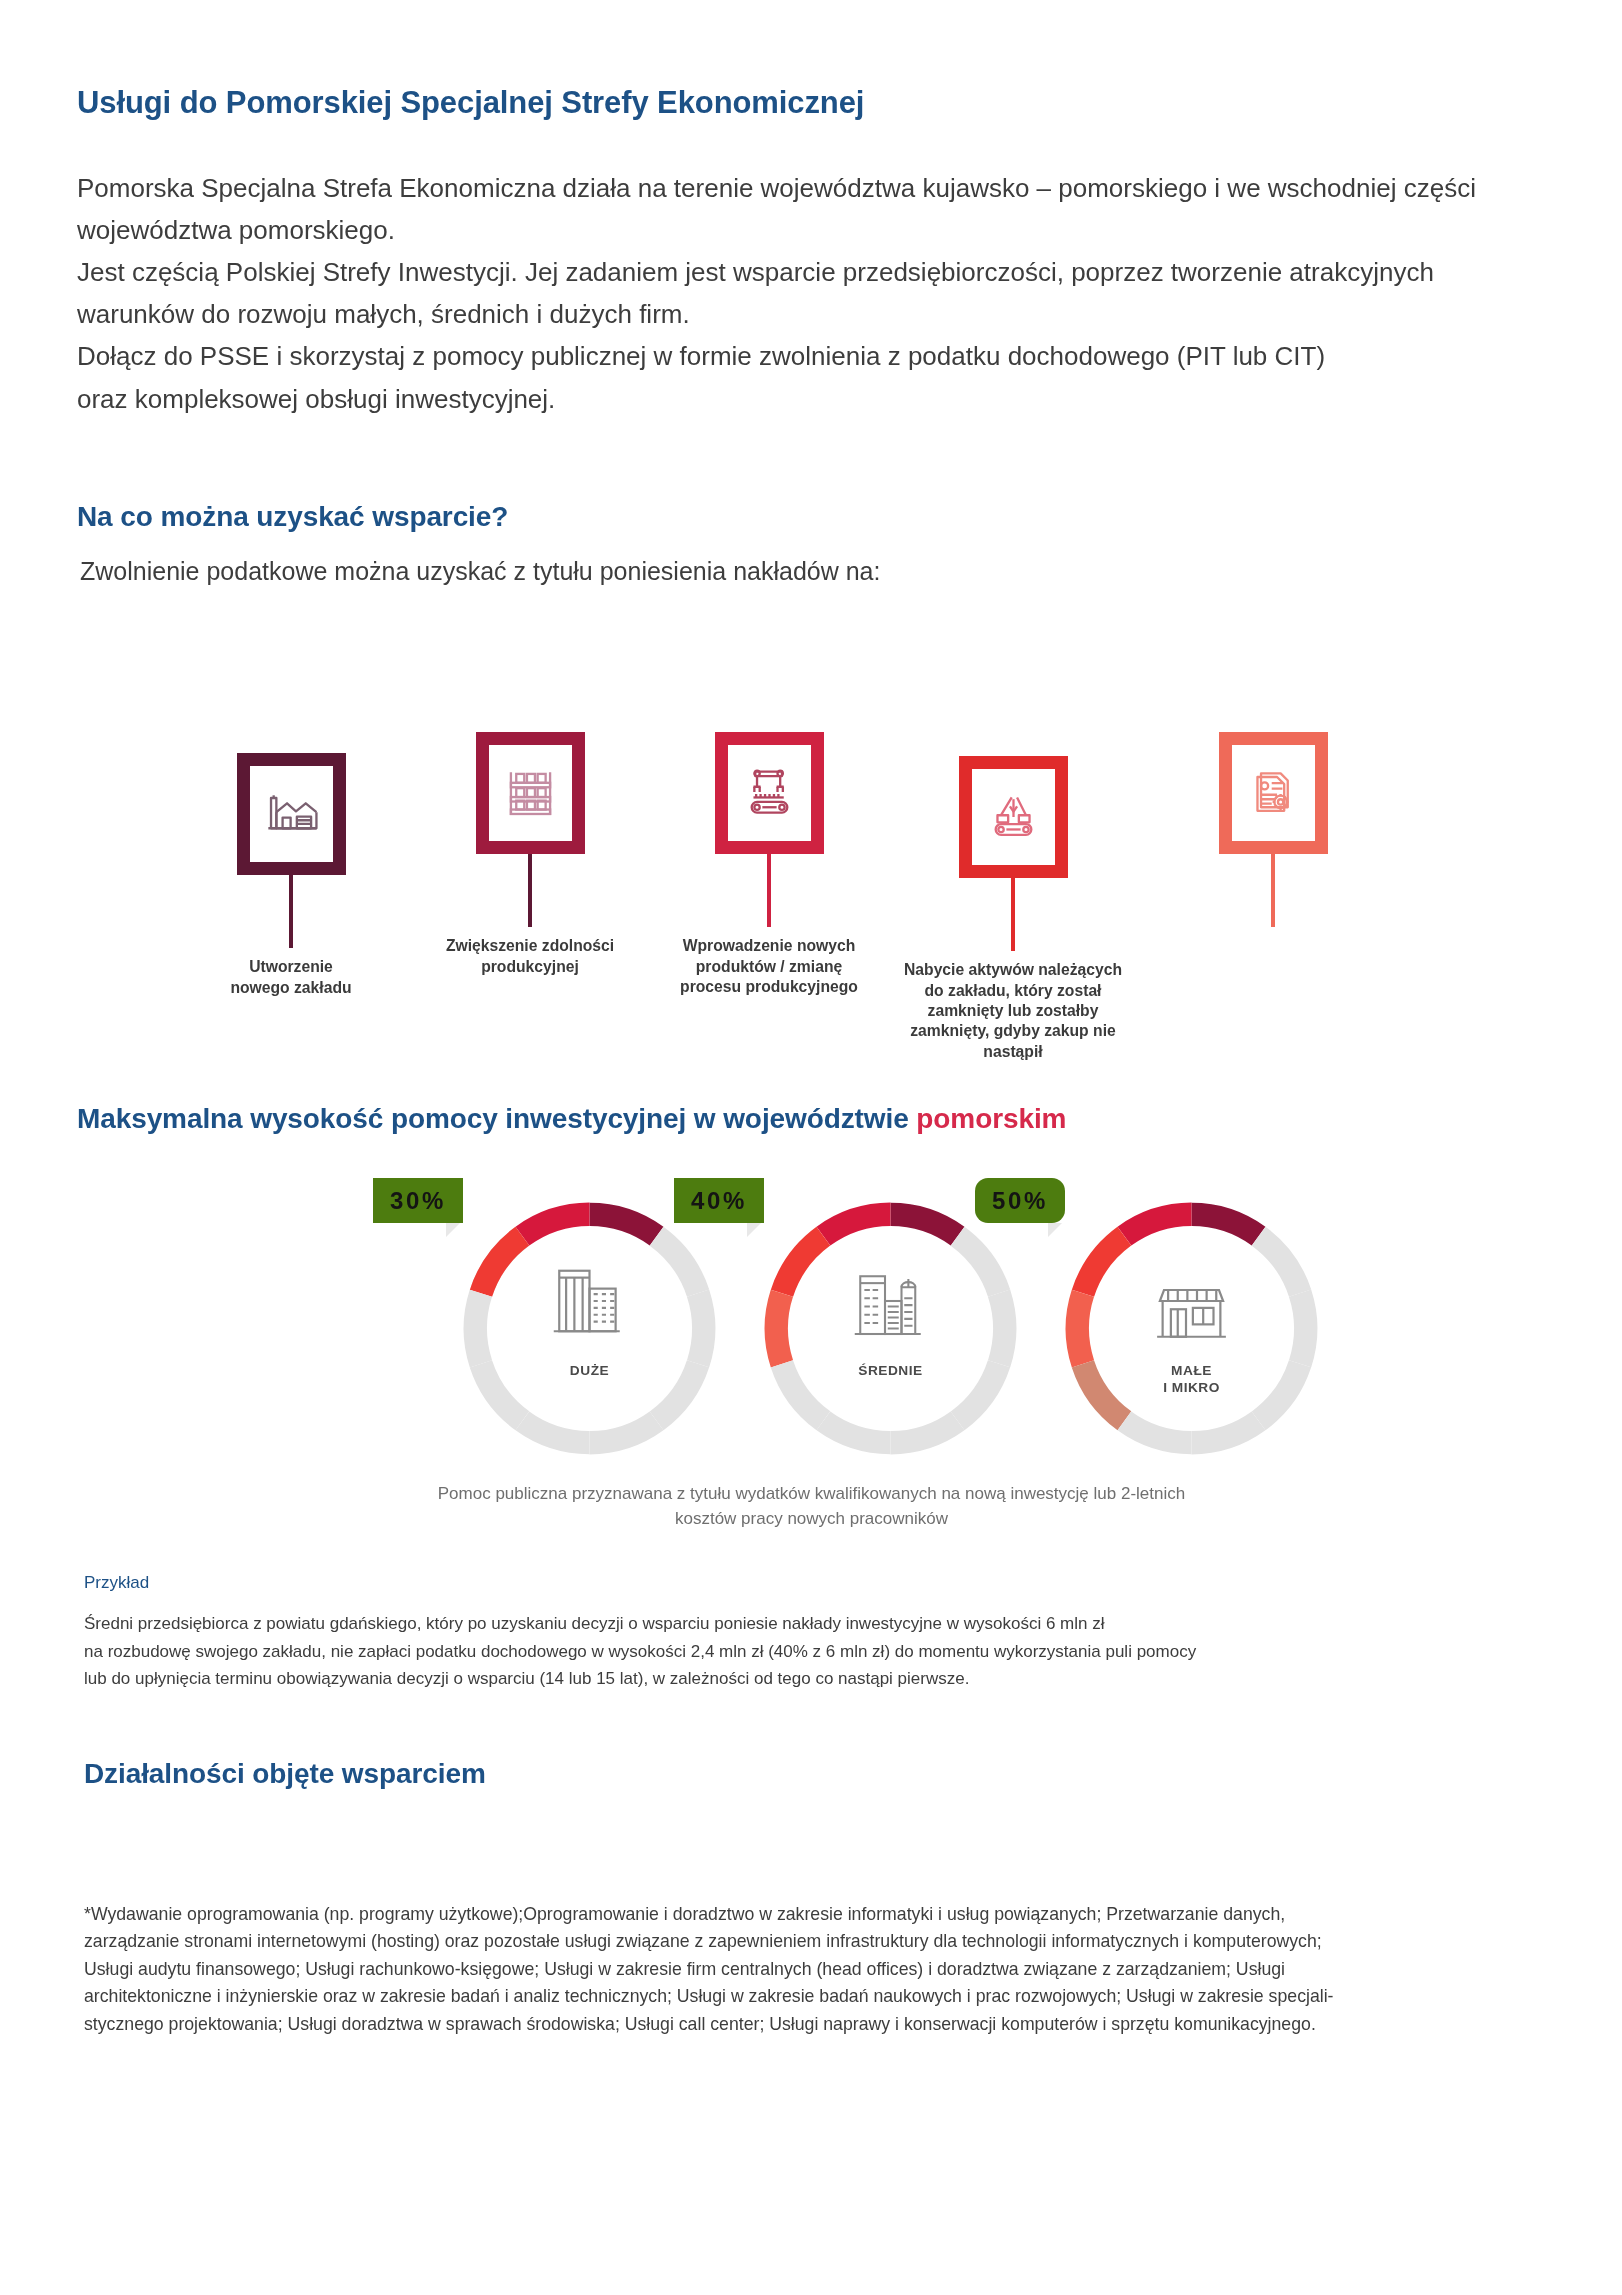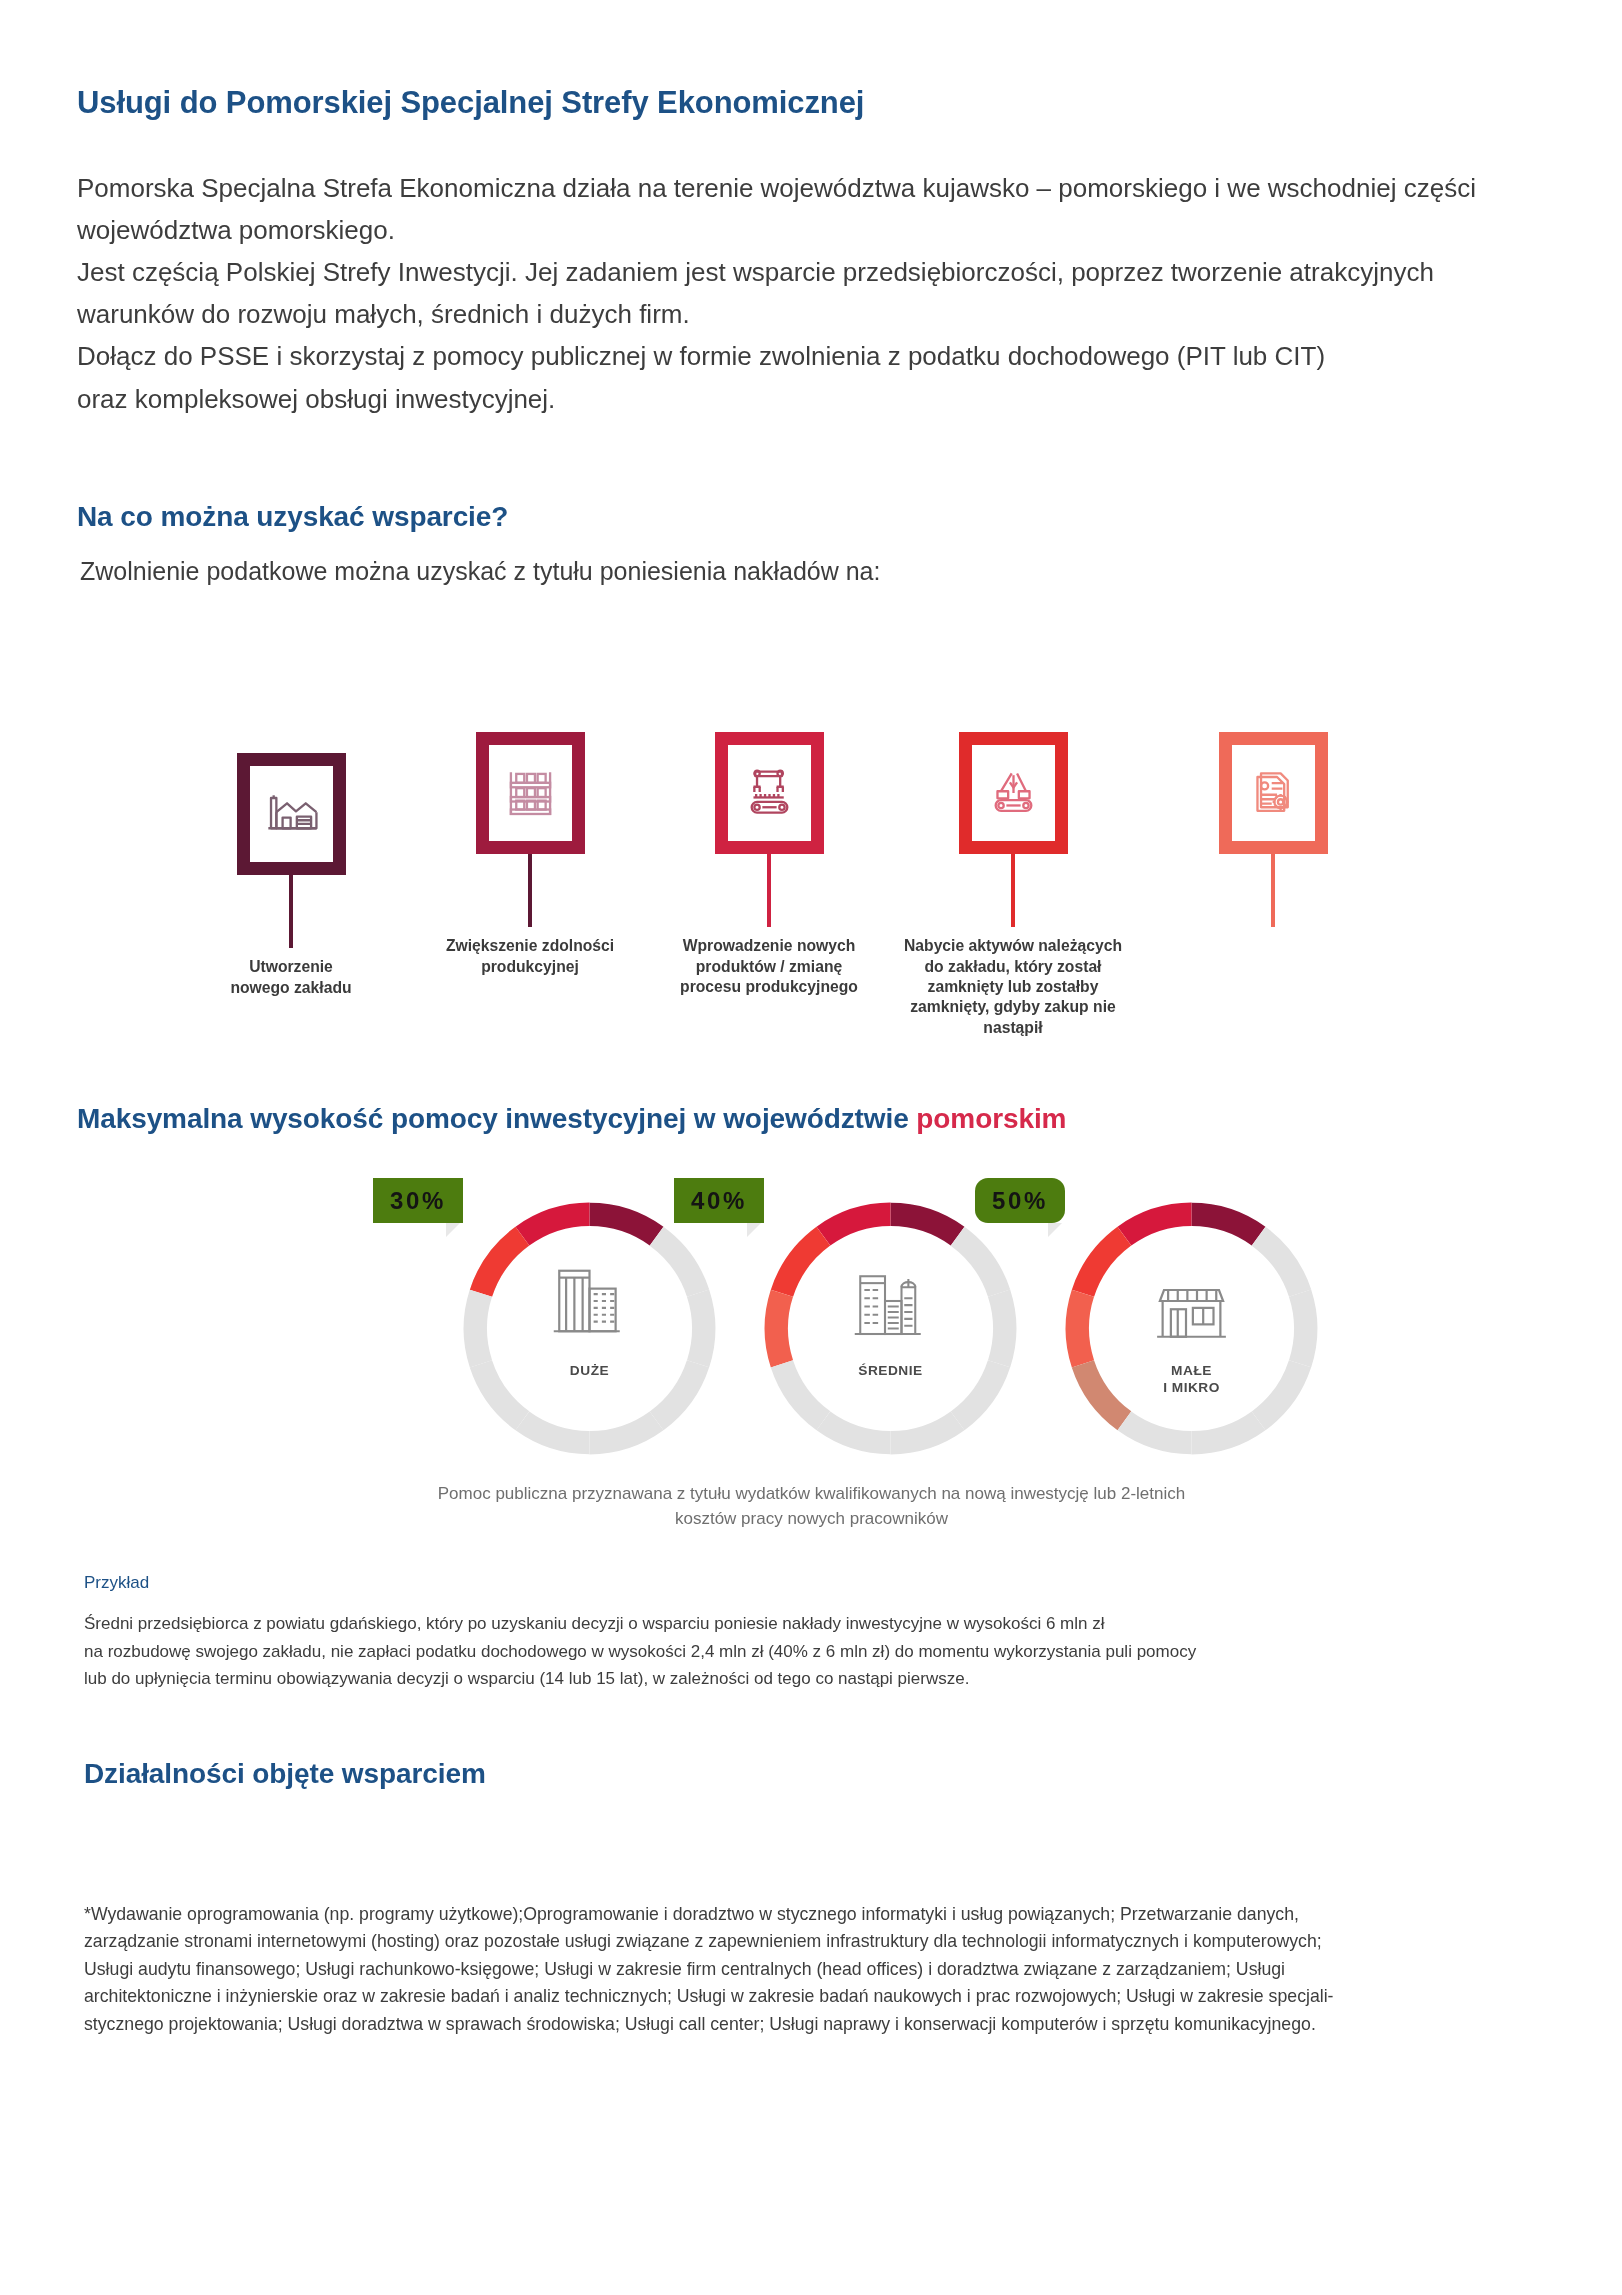--- a/index.html
+++ b/index.html
@@ -197,21 +197,21 @@
               <circle cx="46" cy="48" r="3"></circle>
               <path d="M24 48h16"></path>
             </g>
           </svg>
         </div>
       </div>
       <div class="stem" style="height:73px;background:#cf2241;"></div>
       <div class="icon-label">Wprowadzenie nowych<br>produktów / zmianę<br>procesu produkcyjnego</div>
     </div>
 
-    <div class="icon-card" style="left:882px;">
+    <div class="icon-card" style="left:882px;margin-top:24px;">
       <div class="icon-box" style="border:13px solid #e02b2b;">
         <div class="inner">
           <svg width="62" height="62" viewBox="0 0 64 64">
             <g fill="none" stroke="#e06b7d" stroke-width="2.6" stroke-linejoin="round">
               <path d="M18 30L30 10M46 30L36 10"></path>
               <path d="M32 12v20"></path>
               <path d="M28 20l4 6 4-6"></path>
               <path d="M14 30h12v8H14zM38 30h12v8H38z"></path>
               <rect x="12" y="40" width="40" height="12" rx="6"></rect>
               <circle cx="18" cy="46" r="3"></circle>
@@ -353,21 +353,21 @@
   <div class="przyklad-title">Przykład</div>
   <div class="przyklad-body">
     <div>Średni przedsiębiorca z powiatu gdańskiego, który po uzyskaniu decyzji o wsparciu poniesie nakłady inwestycyjne w wysokości 6 mln zł</div>
     <div>na rozbudowę swojego zakładu, nie zapłaci podatku dochodowego w wysokości 2,4 mln zł (40% z 6 mln zł) do momentu wykorzystania puli pomocy</div>
     <div>lub do upłynięcia terminu obowiązywania decyzji o wsparciu (14 lub 15 lat), w zależności od tego co nastąpi pierwsze.</div>
   </div>
 
   <h2 class="sec-title title-dzial">Działalności objęte wsparciem</h2>
 
   <div class="footnote">
-    <div>*Wydawanie oprogramowania (np. programy użytkowe);Oprogramowanie i doradztwo w stycznego informatyki i usług powiązanych; Przetwarzanie danych,</div>
+    <div>*Wydawanie oprogramowania (np. programy użytkowe);Oprogramowanie i doradztwo w zakresie informatyki i usług powiązanych; Przetwarzanie danych,</div>
     <div>zarządzanie stronami internetowymi (hosting) oraz pozostałe usługi związane z zapewnieniem infrastruktury dla technologii informatycznych i komputerowych;</div>
     <div>Usługi audytu finansowego; Usługi rachunkowo-księgowe; Usługi w zakresie firm centralnych (head offices) i doradztwa związane z zarządzaniem; Usługi</div>
     <div>architektoniczne i inżynierskie oraz w zakresie badań i analiz technicznych; Usługi w zakresie badań naukowych i prac rozwojowych; Usługi w zakresie specjali-</div>
     <div>stycznego projektowania; Usługi doradztwa w sprawach środowiska; Usługi call center; Usługi naprawy i konserwacji komputerów i sprzętu komunikacyjnego.</div>
   </div>
 
 </div>
 
 
 </body></html>

